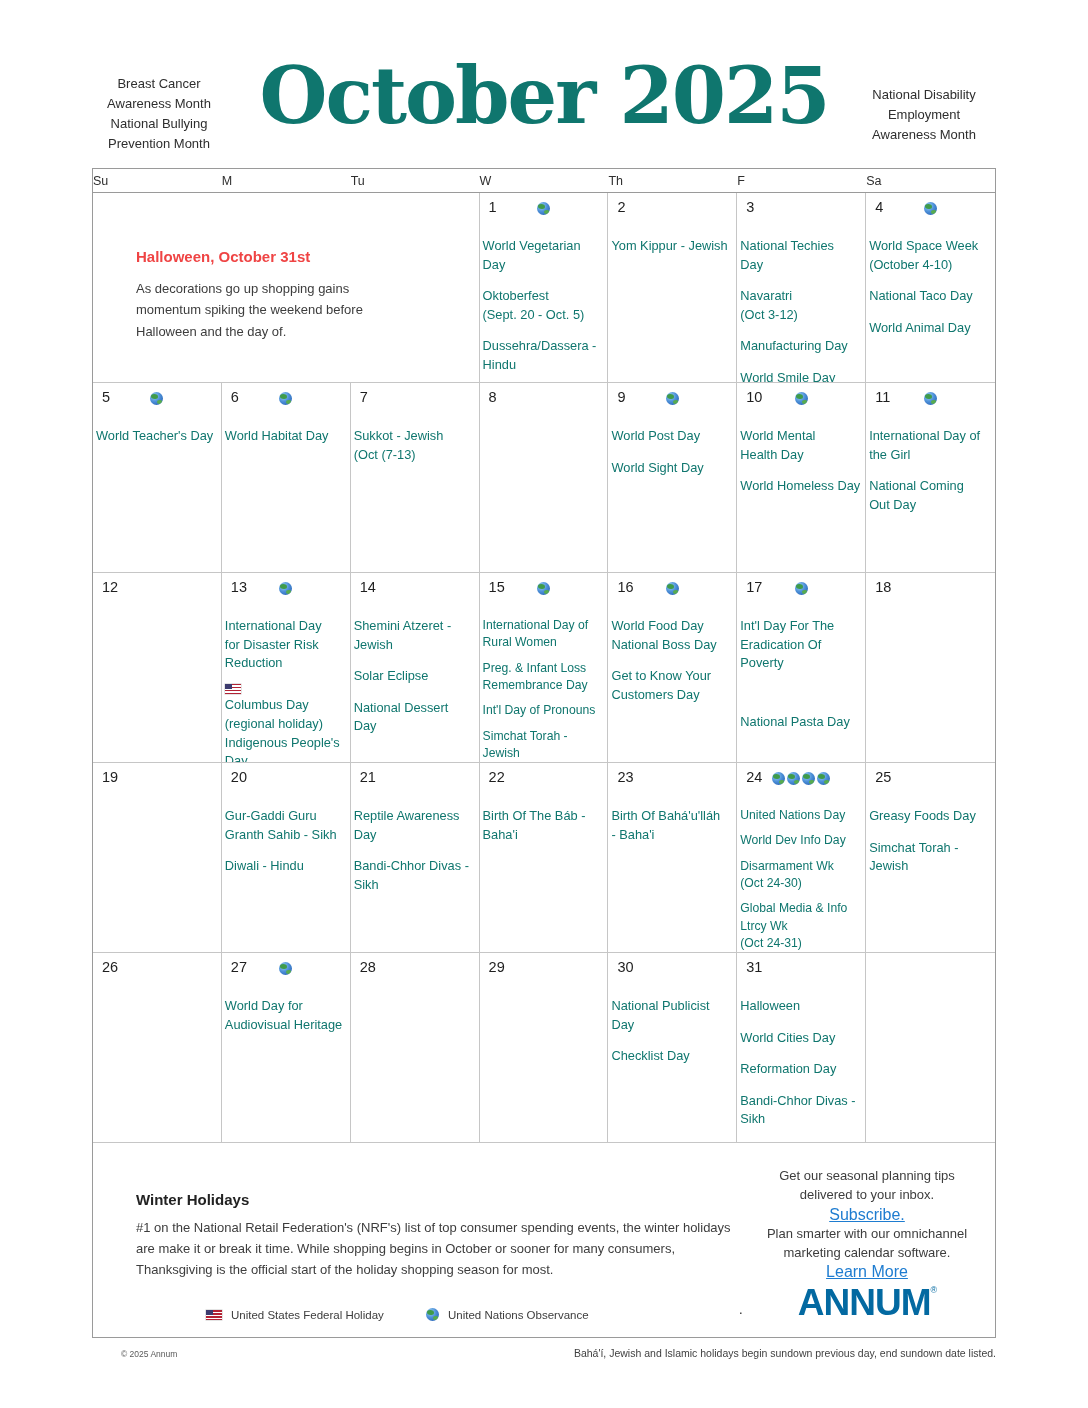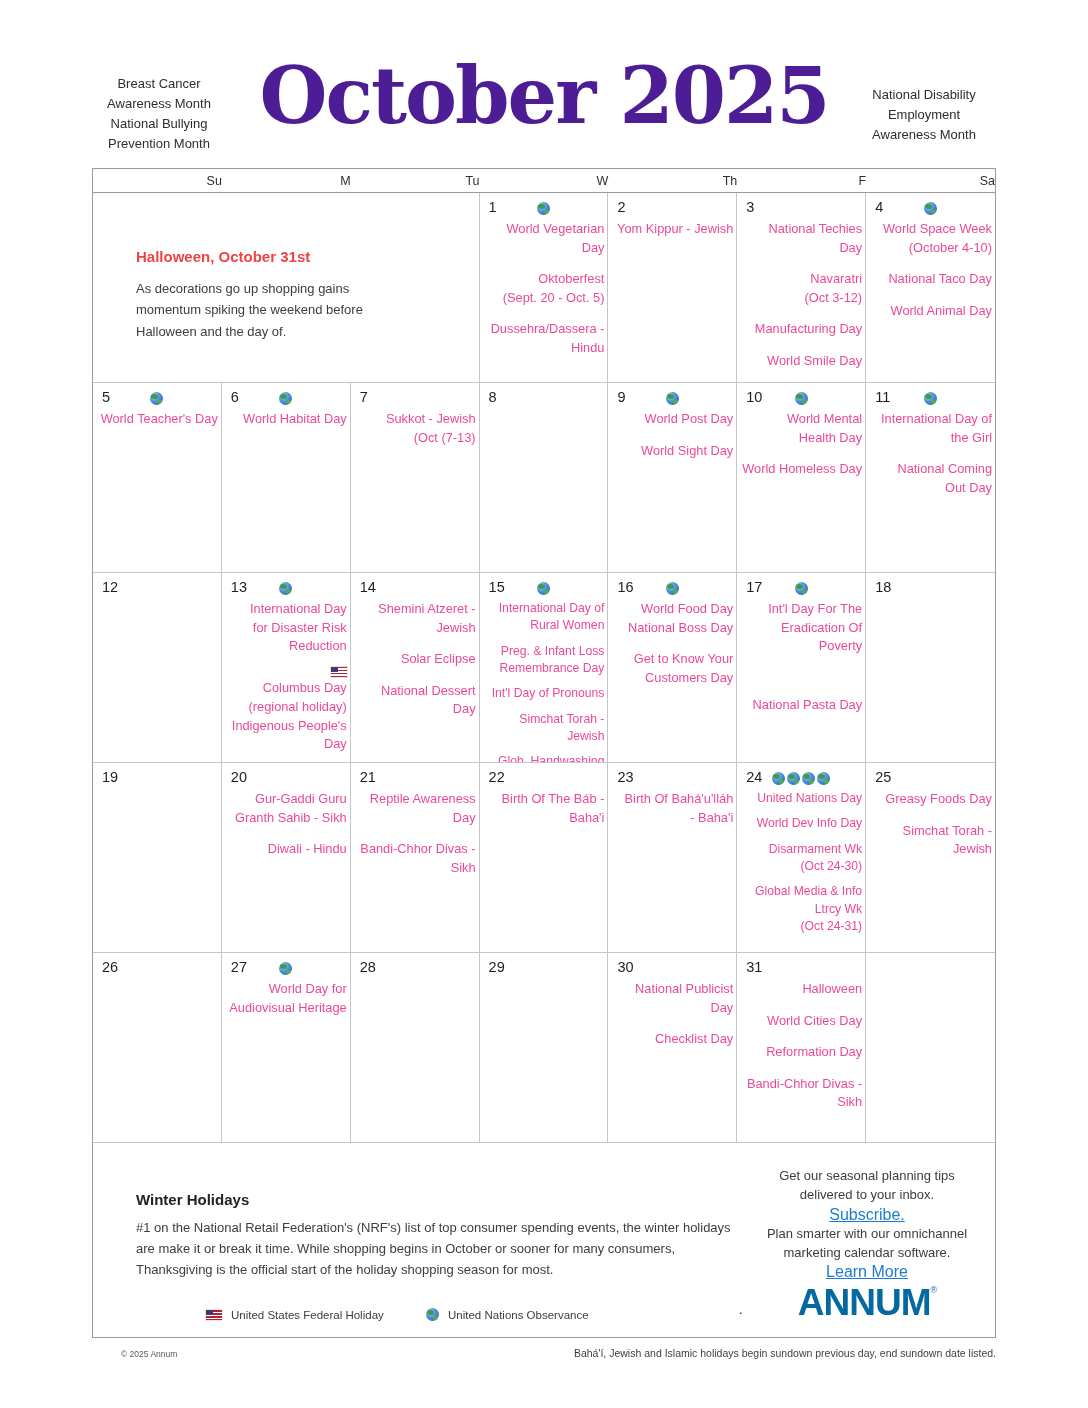--- a/index.html
+++ b/index.html
@@ -6,51 +6,51 @@
   html, body { background: #ffffff; }
   body {
     width: 1088px; height: 1408px; position: relative;
     font-family: "Liberation Sans", sans-serif; color: #3d3d3d;
   }
 
   
   .month-title {
     position: absolute; top: 50px; left: 0; width: 1088px; text-align: center;
     font-family: "DejaVu Serif", serif; font-weight: 700; font-size: 78px;
-    letter-spacing: -2px; color: #4c1d95;
+    letter-spacing: -2px; color: #0f766e;
   }
   .obs-block {
     position: absolute; width: 132px; text-align: center;
     font-size: 13px; line-height: 20px; color: #2e2e2e;
   }
   .obs-left  { left: 93px;  top: 74px; }
   .obs-right { left: 858px; top: 85px; }
 
   
   .calendar {
     position: absolute; left: 92px; top: 168px; width: 904px;
     border: 1px solid #9a9a9a; background: #fff;
   }
   .weekday-row {
     display: grid; grid-template-columns: repeat(7, 1fr);
     height: 24px; align-items: center; border-bottom: 1px solid #9a9a9a;
   }
-  .weekday-cell { text-align: right; font-size: 12.5px; color: #2f2f2f; }
+  .weekday-cell { text-align: left; font-size: 12.5px; color: #2f2f2f; }
   .week-row { display: grid; grid-template-columns: repeat(7, 1fr); height: 190px; }
   .cell {
     border-right: 1px solid #c6c6c6; border-bottom: 1px solid #c6c6c6;
     position: relative; overflow: hidden;
   }
   .cell:last-child { border-right: none; }
 
   .day-head { position: relative; height: 20px; margin-top: 5px; text-align: center; }
   .day-num { position: absolute; left: 9px; top: 1px; font-size: 14.5px; color: #1f1f1f; }
   .day-icons { display: inline-flex; gap: 2px; vertical-align: middle; margin-top: 2px; }
 
-  .events { margin-top: 2px; text-align: right; color: #ec4899; padding: 0 3px; }
+  .events { margin-top: 19px; text-align: left; color: #0f766e; padding: 0 3px; }
   .event { margin-top: 13px; line-height: 1.45; font-size: 12.8px; white-space: pre-line; }
   .events .event:first-child { margin-top: 2px; }
   .event.tight { margin-top: 0; }
   .event.lg { margin-top: 40px; }
   .compact .event { margin-top: 8px; font-size: 12.2px; line-height: 1.42; }
   .compact .events .event:first-child { margin-top: 2px; }
   .event.icon-line { margin-top: 11px; line-height: 1; }
 
   
   .note-cell { padding: 55px 24px 0 43px; }

